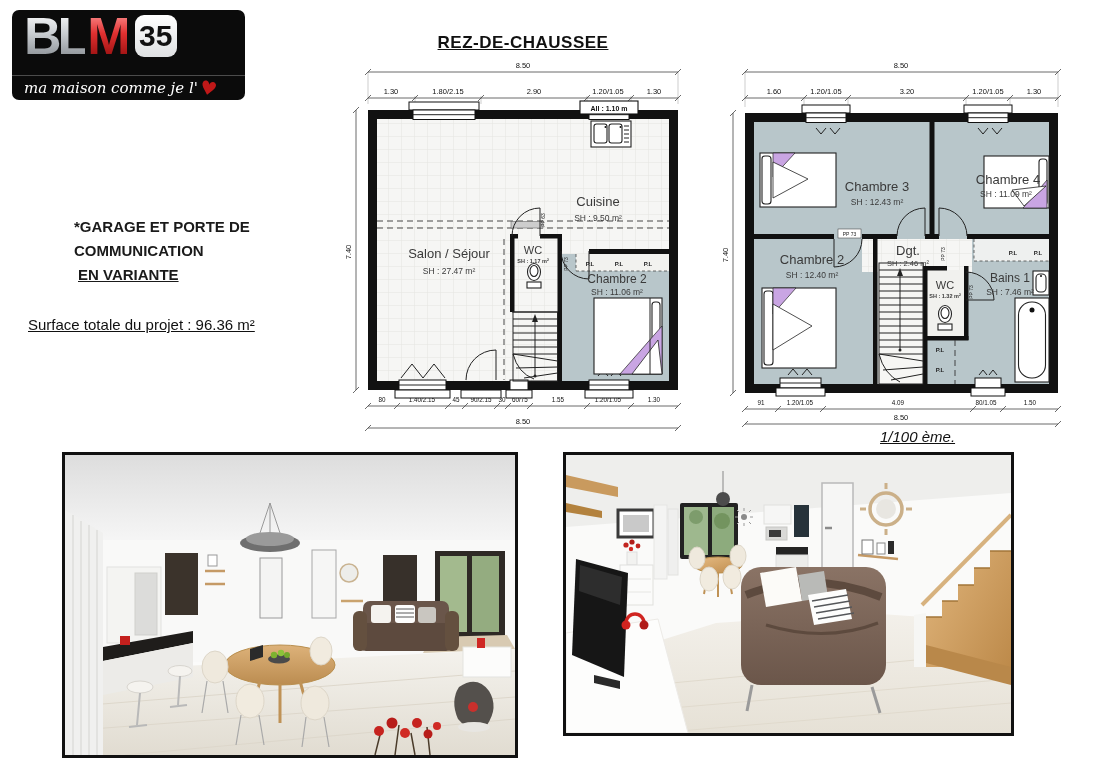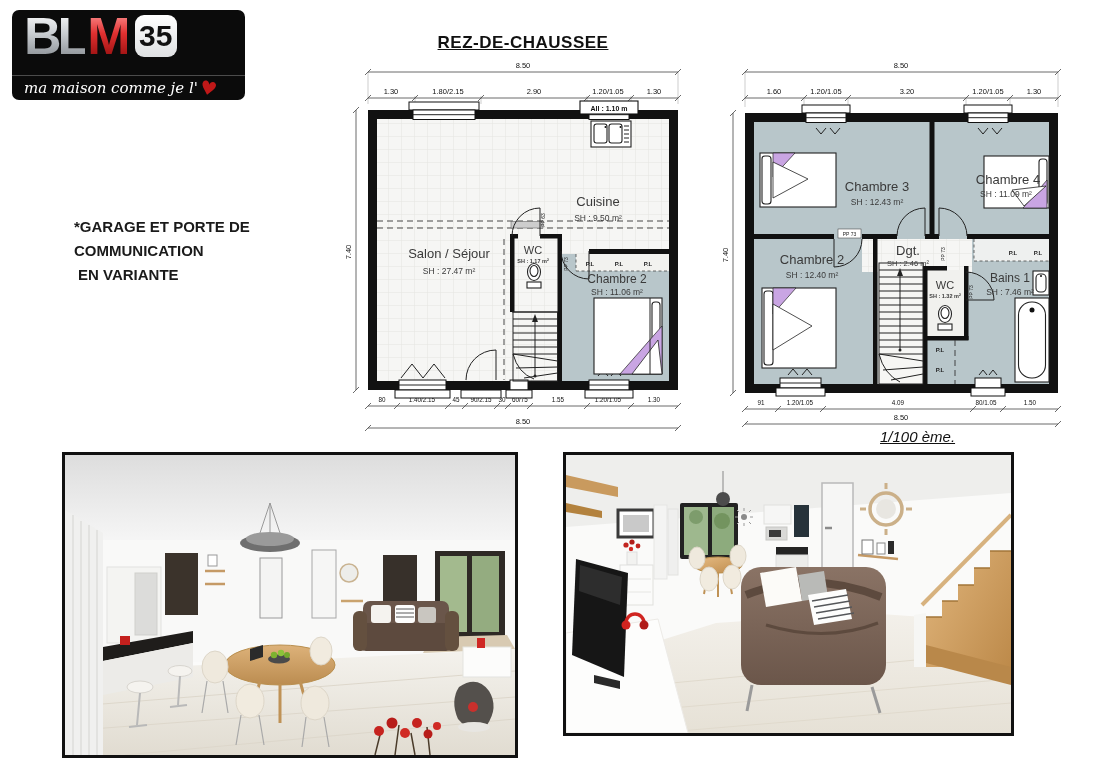--- a/index.html
+++ b/index.html
@@ -77,22 +77,23 @@
       <span class="logo-35">35</span>
     </div>
     <div class="logo-tagline">
       <span>ma maison comme je l'</span>
       <span class="logo-heart">♥</span>
     </div>
   </div>
 
   <div class="abs variant-note">
     <div>*GARAGE ET PORTE DE COMMUNICATION</div>
-    <div style="padding-left:4px;">EN VARIANTE</div>
+    <div style="padding-left:4px;text-decoration:underline;">EN VARIANTE</div>
   </div>
+  <div class="abs surface-total">Surface totale du projet : 96.36 m²</div>
 
   <div class="abs plan-title rdc-title">REZ-DE-CHAUSSEE</div>
 
   <svg class="abs" style="left:336px;top:58px;" width="352" height="390" viewBox="0 0 352 390">
     <defs>
       <pattern id="tileA" width="13" height="13" patternUnits="userSpaceOnUse">
         <path d="M13 0H0V13" stroke="#e3e3df" stroke-width="1" fill="none"></path>
       </pattern>
     </defs>
 

